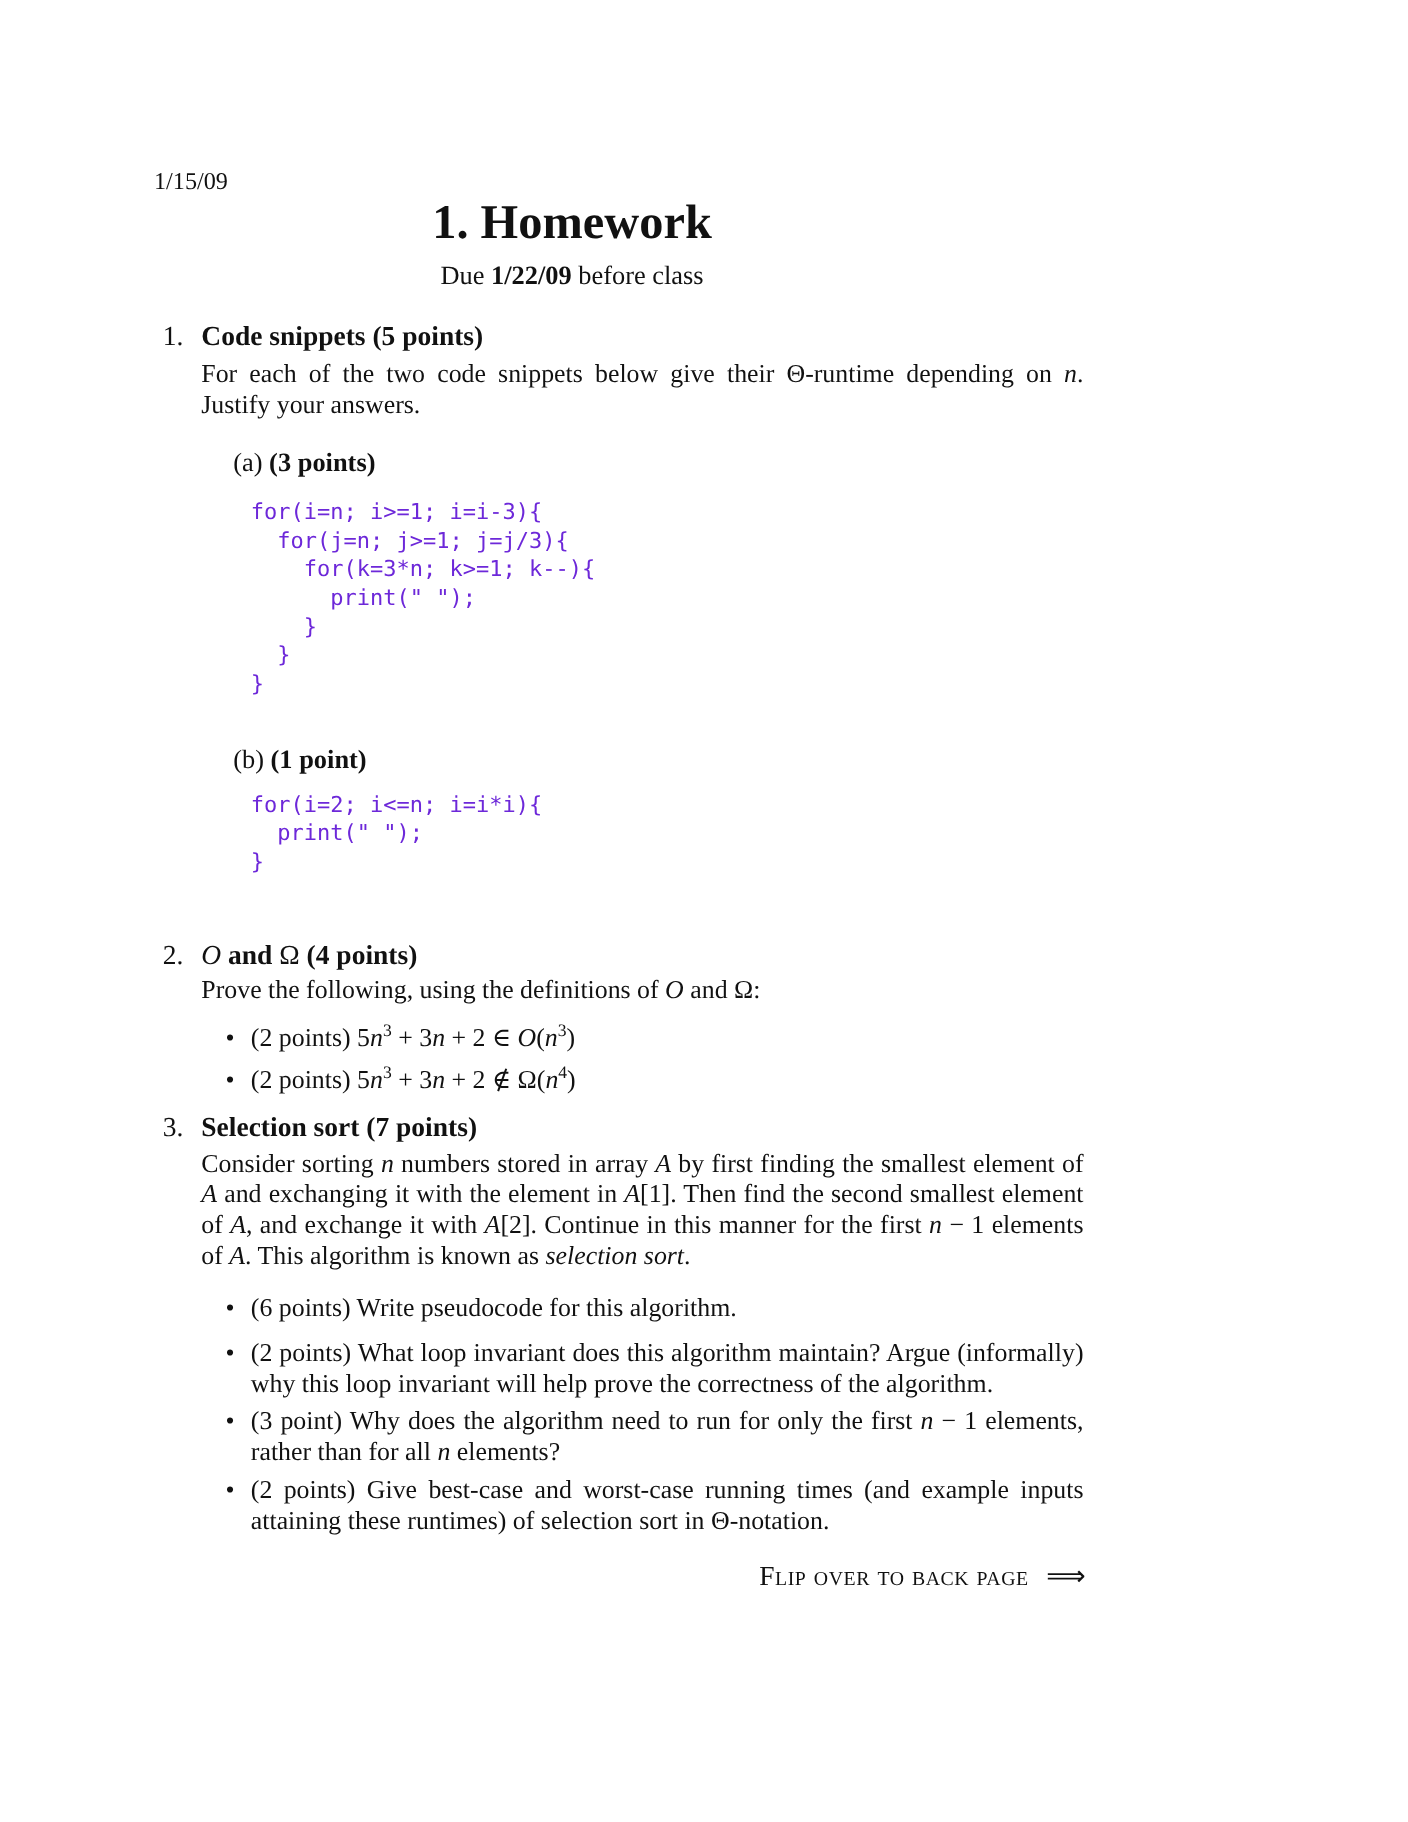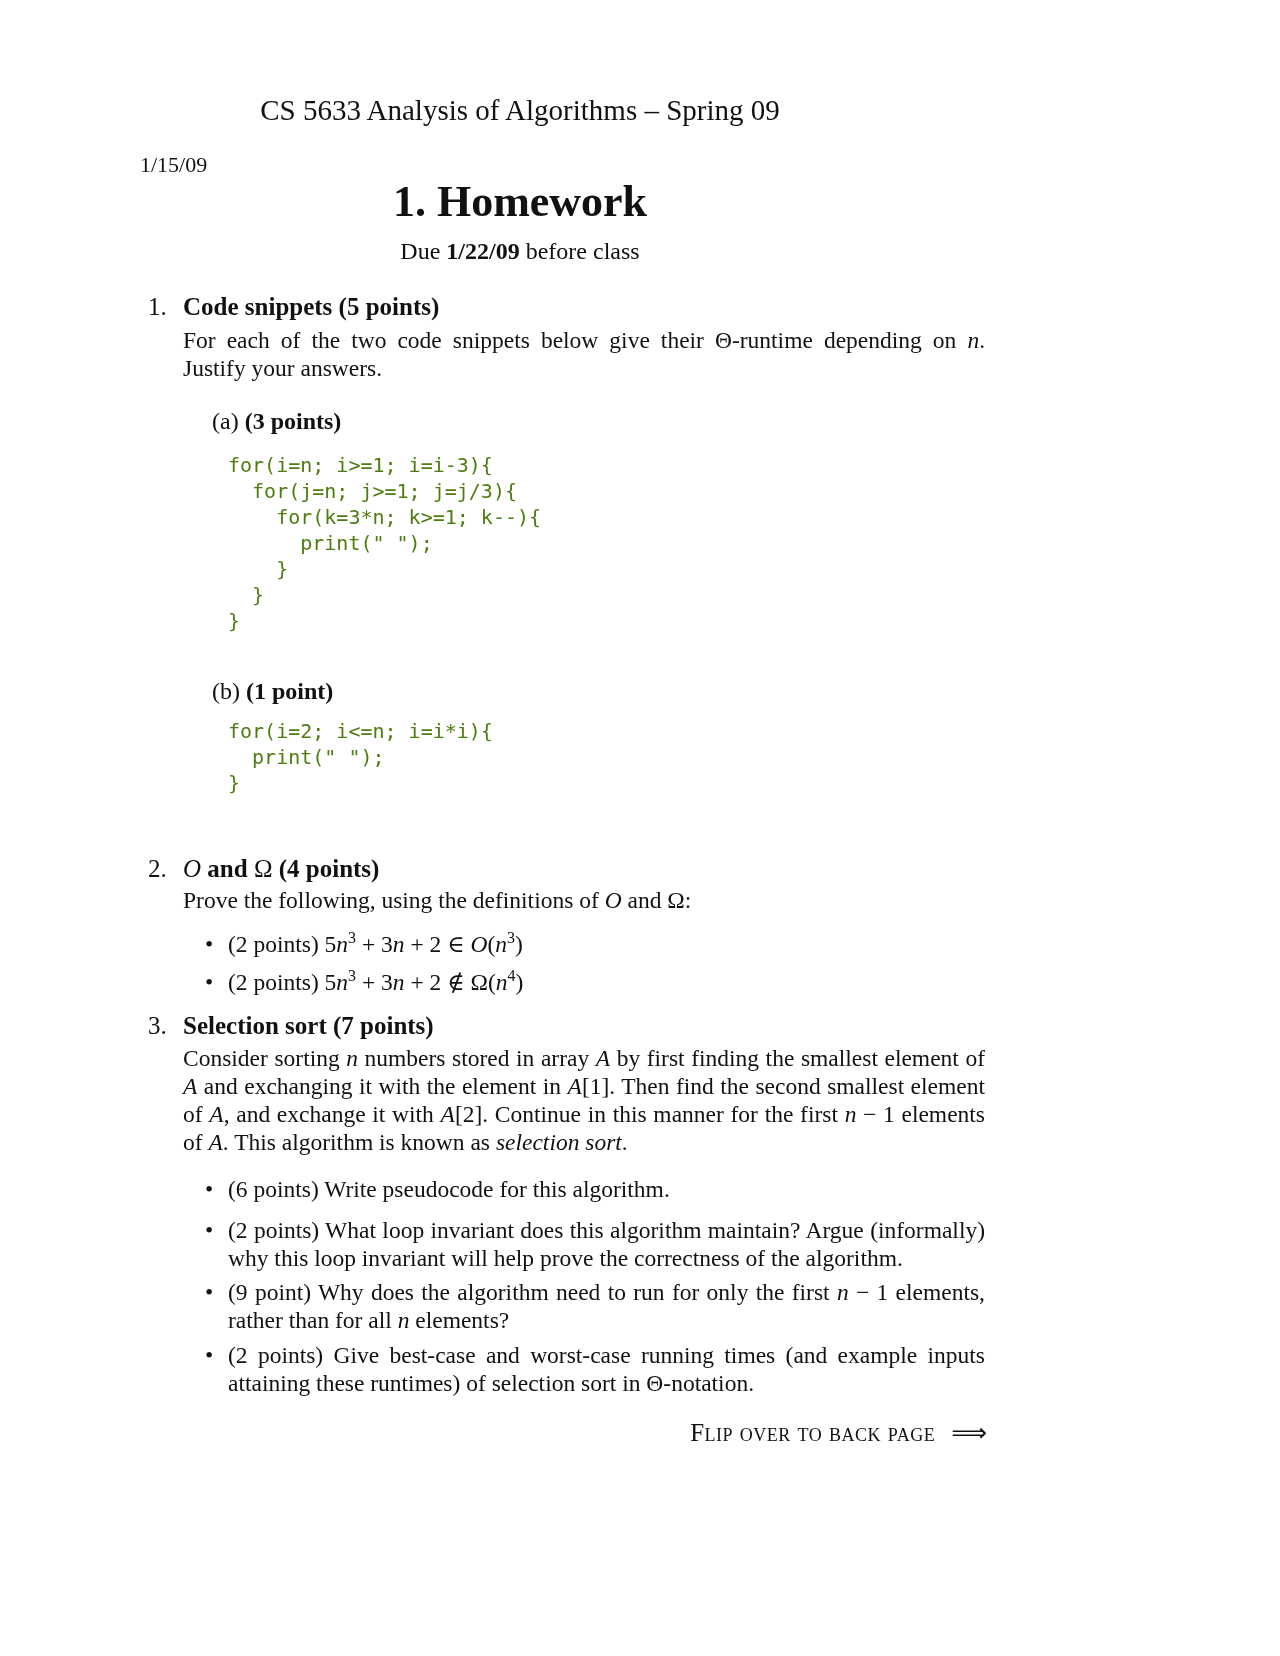--- a/index.html
+++ b/index.html
@@ -20,36 +20,35 @@
   .pnum { display:inline-block; width:35px; }
   .b { font-weight:bold; }
   .m { font-style:italic; }
   .i { font-style:italic; }
   .sup { font-size:0.68em; vertical-align:0.55em; line-height:0; }
 
   .body-text { left:183px; width:802px; font-size:23.5px; line-height:28px; text-align:justify; }
   .sub-label { left:212px; font-size:24px; }
   pre.code {
     left:228px; margin:0; font-family:"DejaVu Sans Mono","Liberation Mono",monospace;
-    font-size:20px; line-height:26px; color:#4d7c0f;
+    font-size:20px; line-height:26px; color:#6d28d9;
   }
   .bullet-row { left:205px; width:780px; display:flex; }
   .dot { width:23px; flex:none; font-size:23.5px; line-height:28px; }
   .bullet-text { flex:1; font-size:23.5px; line-height:28px; text-align:justify; }
 
   .footer { top:1418px; left:140px; width:847px; text-align:right; font-size:25px; }
   .sc { font-variant:small-caps; letter-spacing:0.5px; }
   .arrow { margin-left:16px; font-family:"DejaVu Sans","DejaVu Serif",sans-serif; }
 </style>
 </head>
 <body>
 
 <div class="page">
 
-  <div class="abs center-block course">CS 5633 Analysis of Algorithms – Spring 09</div>
 
   <div class="abs date-block">1/15/09</div>
 
   <div class="abs center-block doc-title">1. Homework</div>
 
   <div class="abs center-block due"><span>Due </span><span class="b">1/22/09</span><span> before class</span></div>
 
   <div class="abs prob-head" style="top:293px">
     <span class="pnum">1.</span><span class="b">Code snippets (5 points)</span>
   </div>
@@ -91,21 +90,21 @@
   <div class="abs bullet-row" style="top:1175px">
     <span class="dot">•</span>
     <div class="bullet-text"><span>(6 points) Write pseudocode for this algorithm.</span></div>
   </div>
   <div class="abs bullet-row" style="top:1216px">
     <span class="dot">•</span>
     <div class="bullet-text"><span>(2 points) What loop invariant does this algorithm maintain? Argue (informally) why this loop invariant will help prove the correctness of the algorithm.</span></div>
   </div>
   <div class="abs bullet-row" style="top:1278px">
     <span class="dot">•</span>
-    <div class="bullet-text"><span>(9 point) Why does the algorithm need to run for only the first </span><span class="m">n</span><span> − 1 elements, rather than for all </span><span class="m">n</span><span> elements?</span></div>
+    <div class="bullet-text"><span>(3 point) Why does the algorithm need to run for only the first </span><span class="m">n</span><span> − 1 elements, rather than for all </span><span class="m">n</span><span> elements?</span></div>
   </div>
   <div class="abs bullet-row" style="top:1341px">
     <span class="dot">•</span>
     <div class="bullet-text"><span>(2 points) Give best-case and worst-case running times (and example inputs attaining these runtimes) of selection sort in Θ-notation.</span></div>
   </div>
 
   <div class="abs footer">
     <span class="sc">Flip over to back page</span><span class="arrow">⟹</span>
   </div>
 

